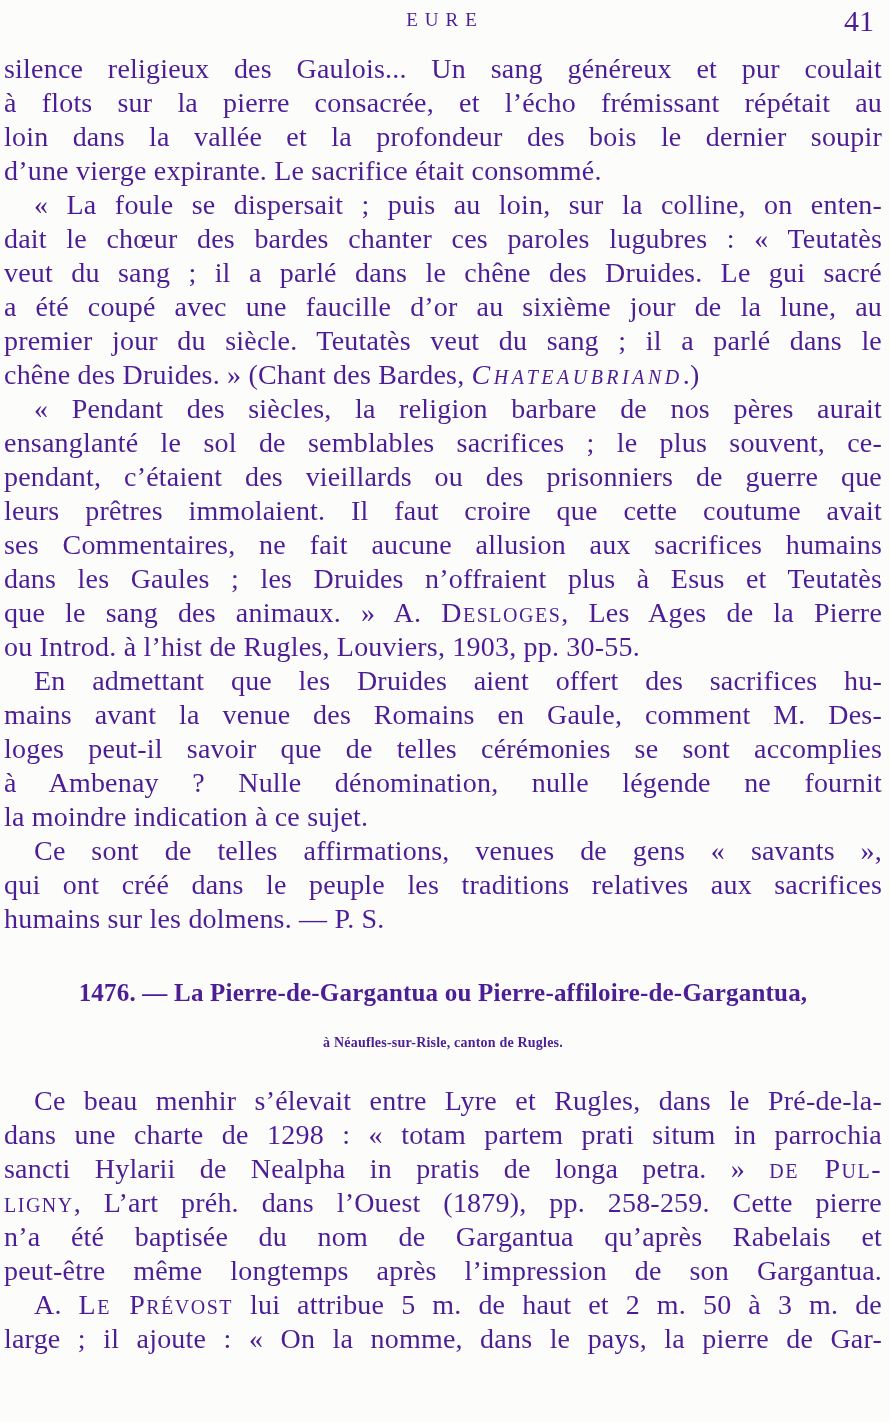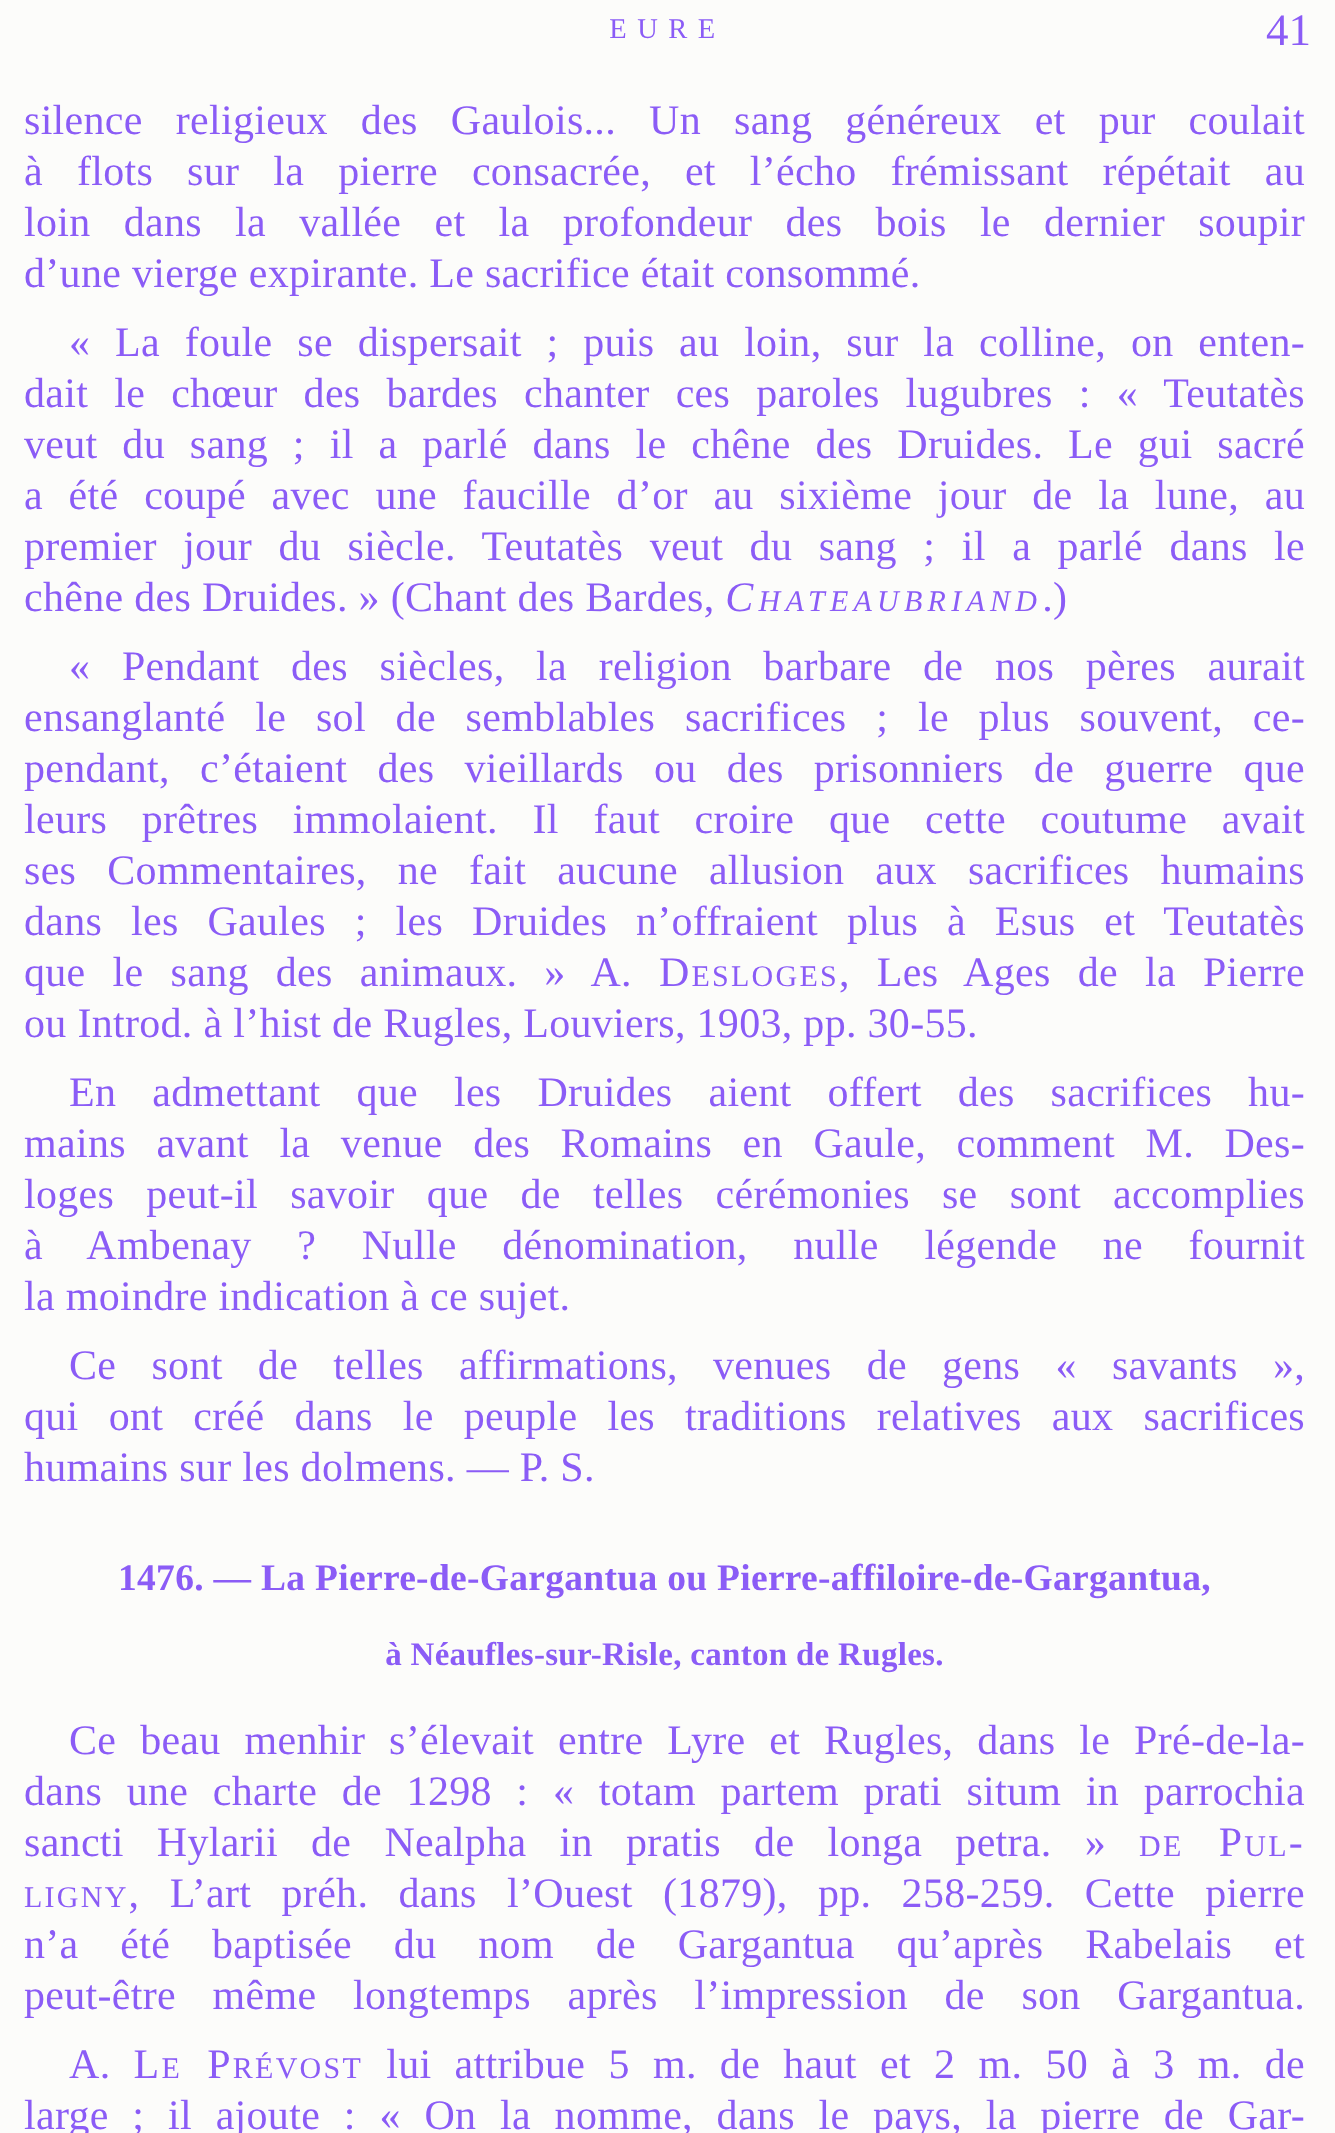--- a/index.html
+++ b/index.html
@@ -40,21 +40,21 @@
     top: 0;
     font-size: 30px;
   }
   
   .body-text {
     position: absolute;
     top: 52px;
     left: 4px;
     right: 8px;
   }
-  .block { margin: 12px; }
+  .block { margin: 0; }
   .line {
     font-size: 28px;
     line-height: 34px;
     letter-spacing: 0.2px;
     text-align: justify;
     text-align-last: justify;
     white-space: normal;
   }
   .line.last {
     text-align: right;
@@ -71,32 +71,32 @@
   .line.h1 {
     font-weight: bold;
     font-size: 25px;
     line-height: 34px;
     text-align: left;
     text-align-last: center;
     padding-left: 0;
   }
   .line.h2 {
     font-weight: bold;
-    font-size: 22px;
+    font-size: 14px;
     line-height: 34px;
     margin-top: 16px;
     text-align: center;
     text-align-last: center;
     padding-left: 0;
   }
 </style>
 </head>
 <body>
 
-<div class="page" style="background: rgb(252, 252, 250); color: #8b5cf6;">
+<div class="page" style="background: rgb(252, 252, 250); color: #4c1d95;">
   <div class="header">
     <span class="running-title">EURE</span>
     <span class="page-number">41</span>
   </div>
   <div class="body-text" id="page-body">
       <div class="block paragraph">
         <div class="line"><span class="seg-n">silence religieux des Gaulois... Un sang généreux et pur coulait</span></div>
         <div class="line"><span class="seg-n">à flots sur la pierre consacrée, et l’écho frémissant répétait au</span></div>
         <div class="line"><span class="seg-n">loin dans la vallée et la profondeur des bois le dernier soupir</span></div>
         <div class="line last"><span class="seg-n">d’une vierge expirante. Le sacrifice était consommé.</span></div>

